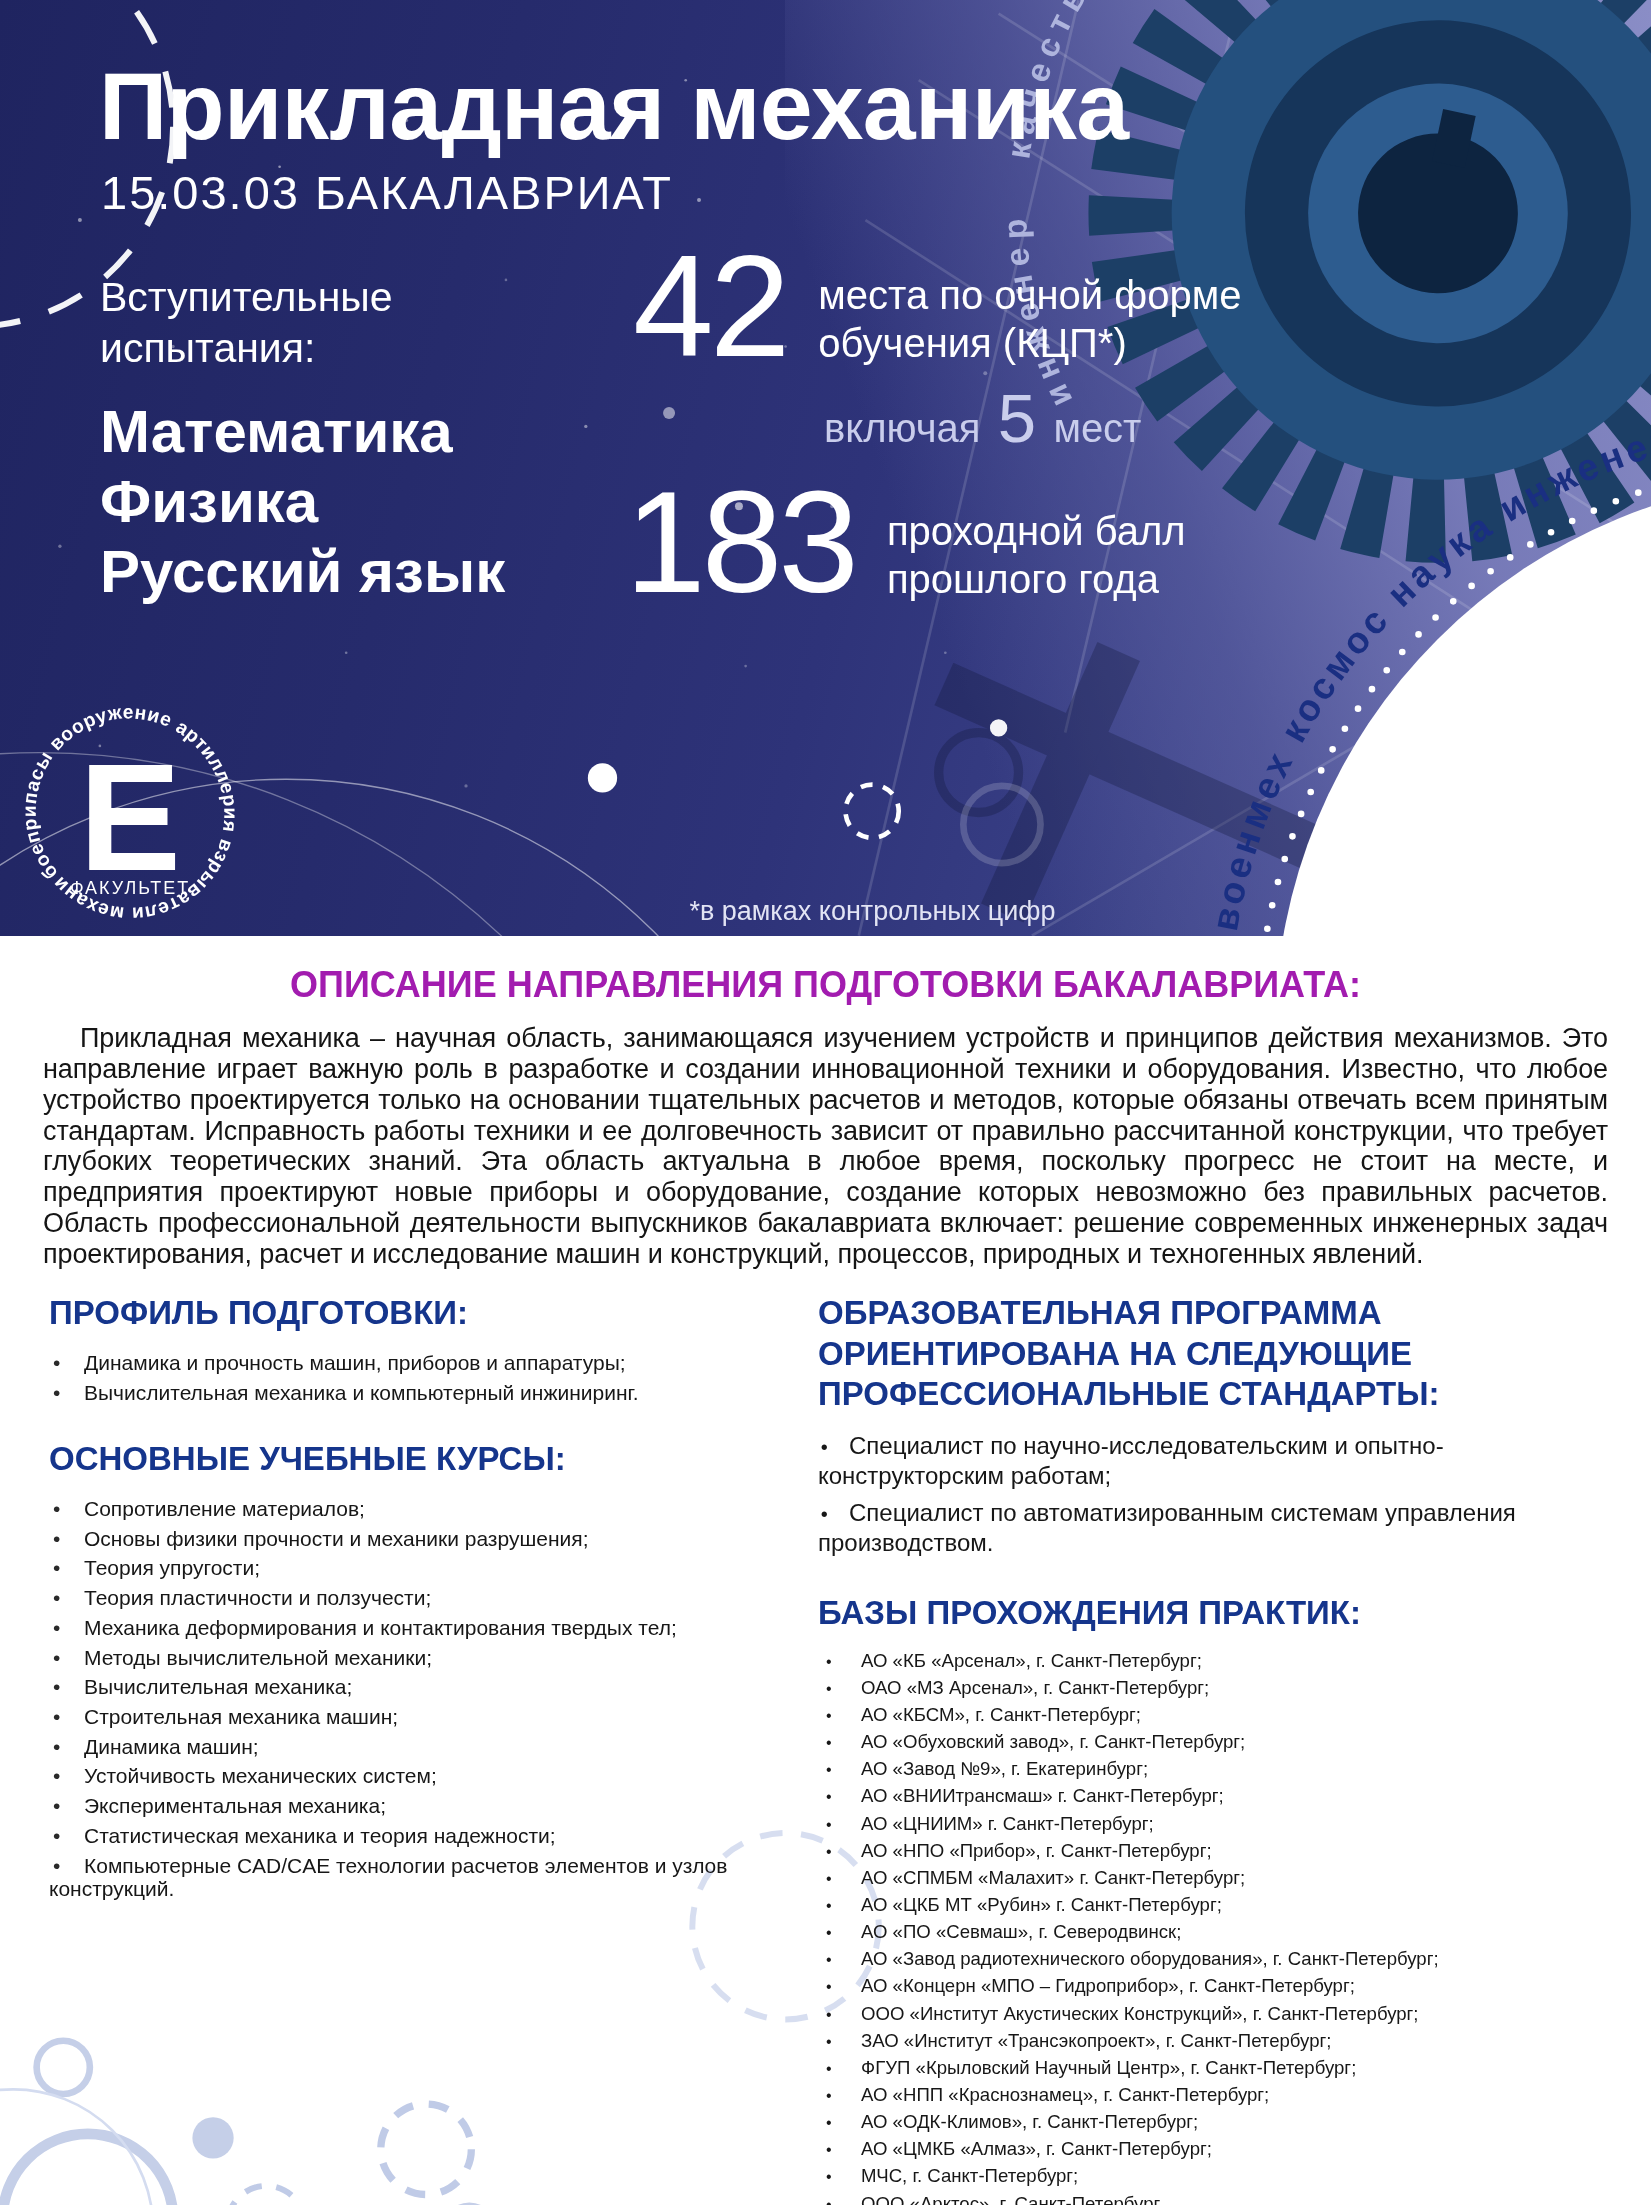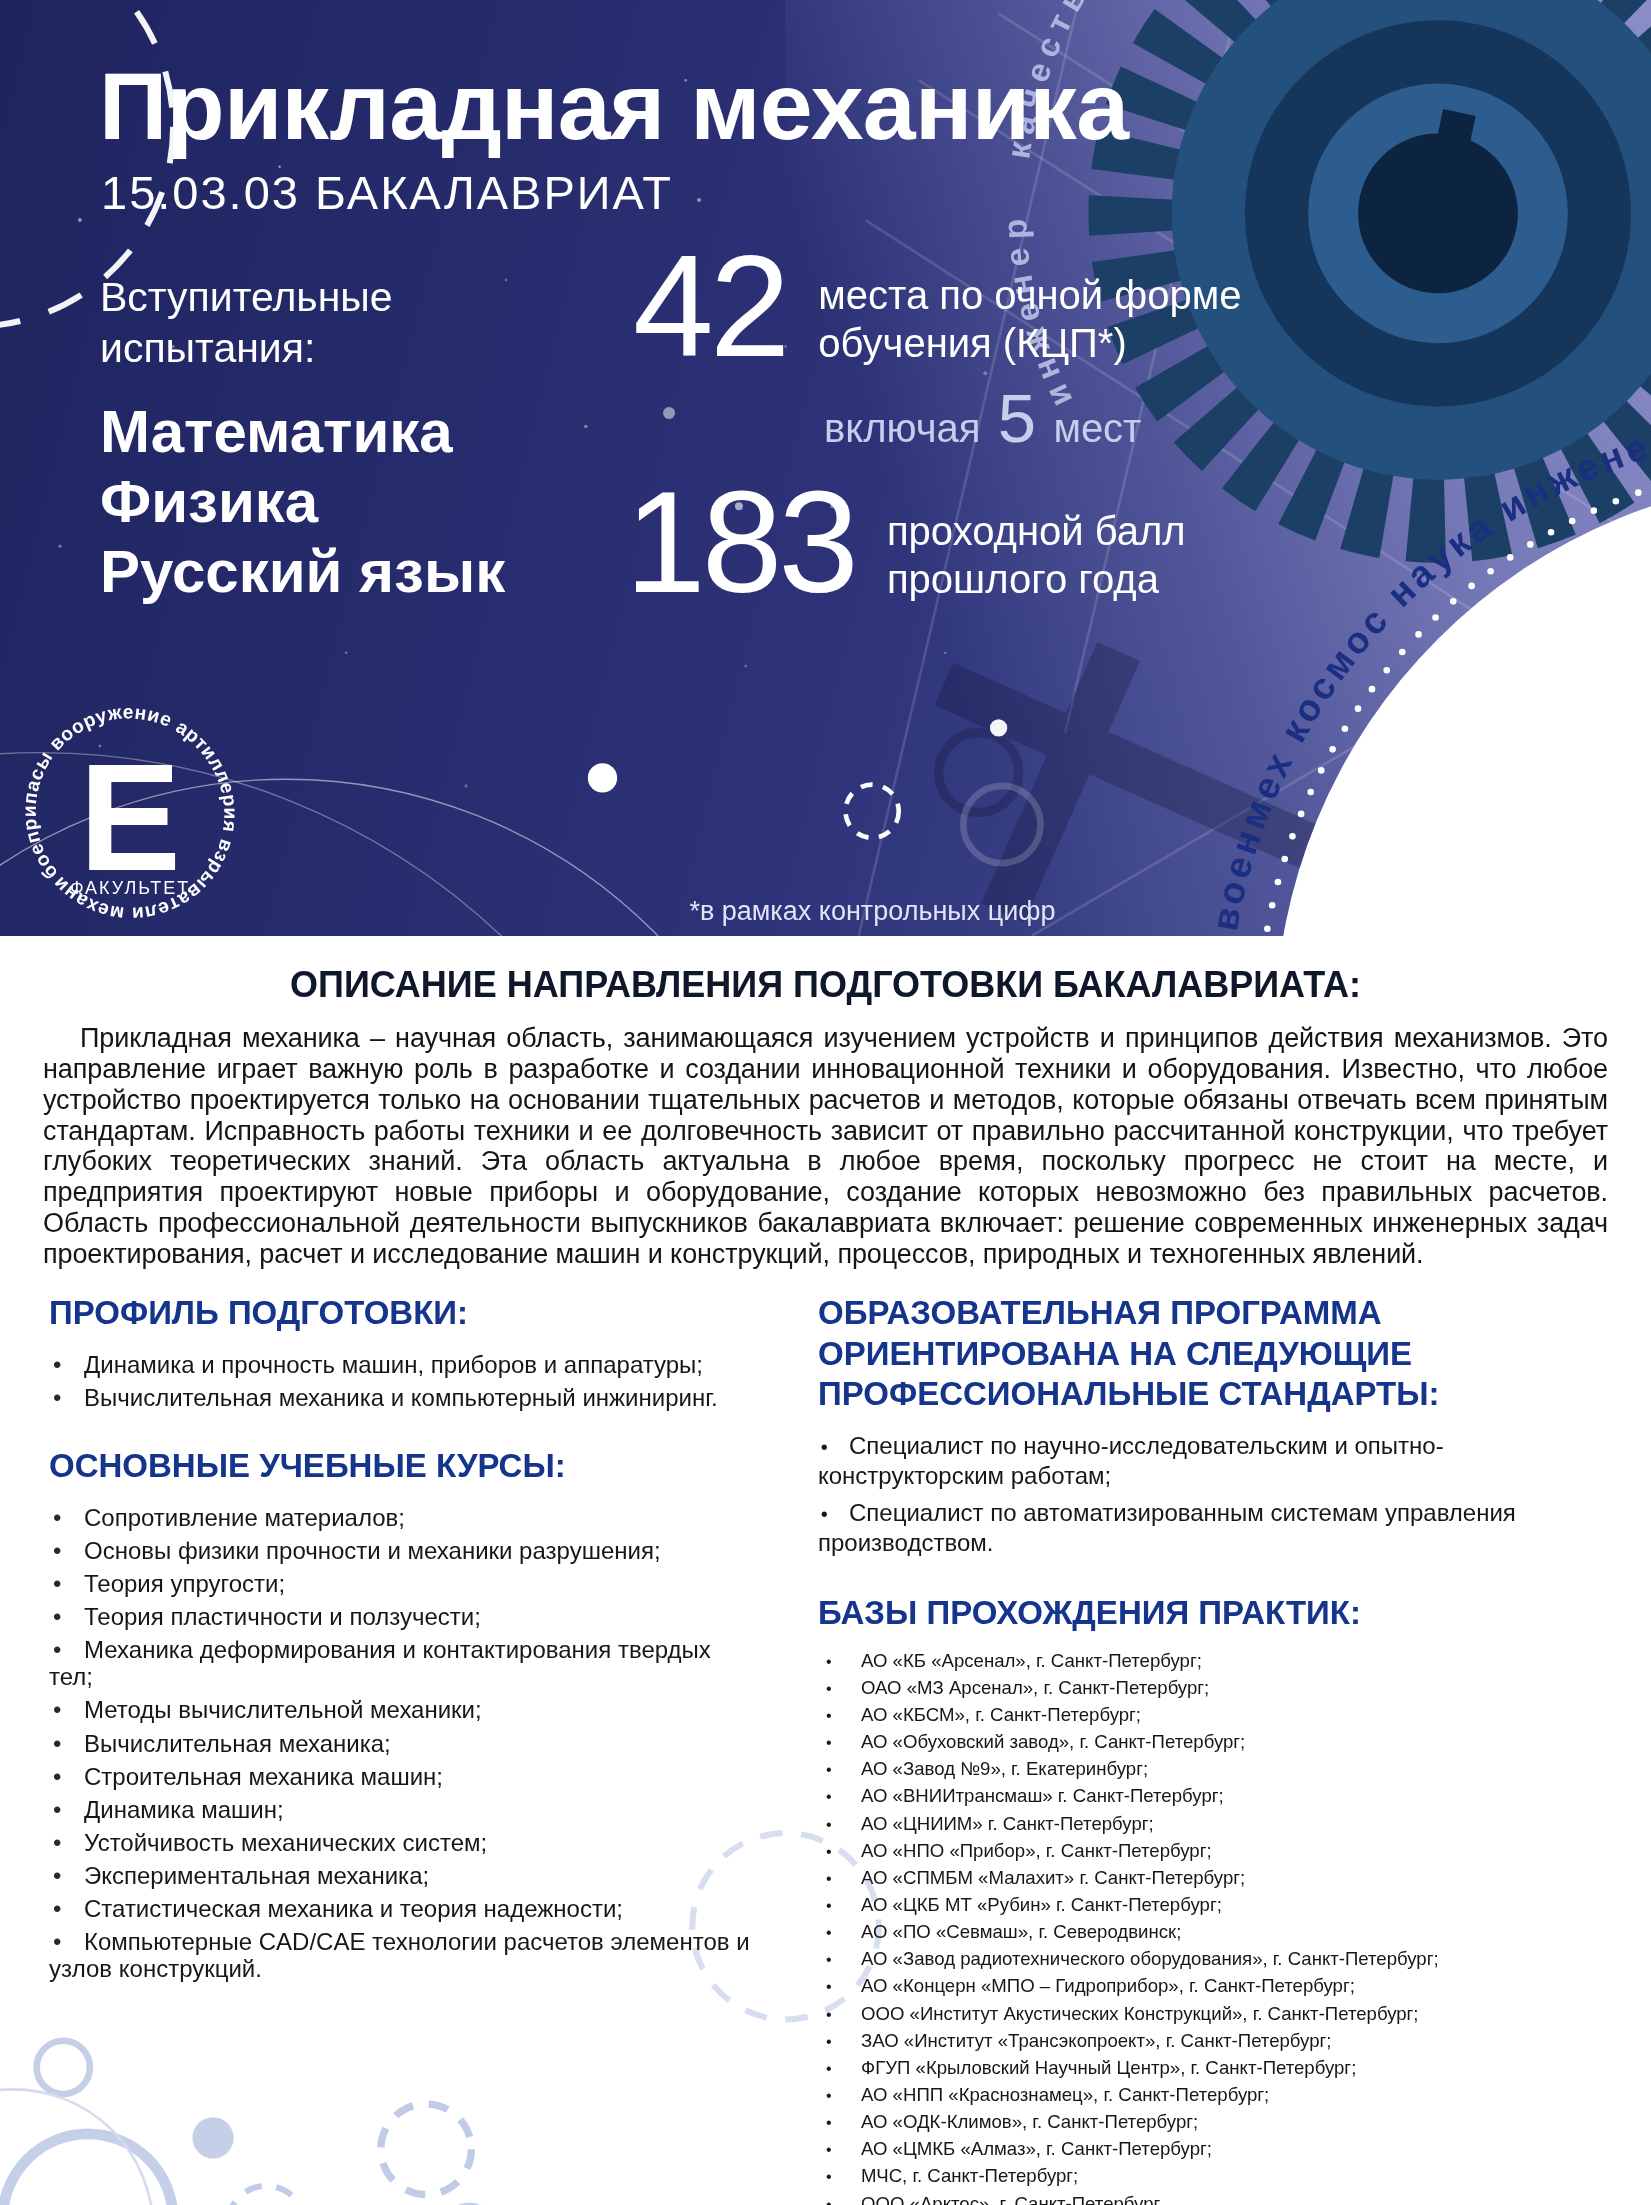--- a/index.html
+++ b/index.html
@@ -36,31 +36,31 @@
             font-size:27px;font-weight:300;color:#e2e4f4;}
 
   .white-circle-svg{position:absolute;left:0;top:0;z-index:6;}
   .university{position:absolute;right:9.3px;top:744px;width:419px;z-index:7;text-align:center;
               color:#1a2f82;font-size:43px;font-weight:800;line-height:1.75;letter-spacing:0;}
 
   
   .content{position:relative;width:1651px;z-index:1;}
   .content-decor{position:absolute;left:0;top:0;z-index:0;}
   .desc-heading{position:relative;z-index:1;margin:28px 40px 0 40px;text-align:center;
-                color:#0f172a;font-size:36px;font-weight:700;letter-spacing:0;}
+                color:#a21caf;font-size:36px;font-weight:700;letter-spacing:0;}
   .para{position:relative;z-index:1;margin:17.3px 43px 0 43px;text-align:justify;text-indent:37px;
         color:#151515;font-size:27px;line-height:1.14;letter-spacing:-0.1px;}
   .columns{position:relative;z-index:1;display:flex;margin:24px 27px 0 49px;gap:57px;align-items:flex-start;}
   .col-left{width:712px;flex:0 0 712px;}
   .col-right{flex:1;min-width:0;}
   h2.sec{color:#15358c;font-size:33px;font-weight:700;margin:0 0 17.3px 0;line-height:1.22;}
   h2.sec.std{width:732px;}
   h2.mt{margin-top:35px;}
   ul.blist{list-style:none;margin:0;padding:0;color:#171717;}
-  ul.blist li{font-size:24px;line-height:1.13;margin-bottom:6px;}
+  ul.blist li{font-size:21px;line-height:1.13;margin-bottom:6px;}
   ul.blist li::before{content:"\2022";display:inline-block;width:35px;padding-left:4px;
                       box-sizing:border-box;color:#2a2a2a;}
   ul.slist{list-style:none;margin:0;padding:0;color:#171717;}
   ul.slist li{font-size:24px;line-height:1.25;margin-bottom:6.7px;}
   ul.slist li::before{content:"\2022";display:inline-block;width:31px;padding-left:2.7px;
                       box-sizing:border-box;font-size:20px;}
   ul.plist{list-style:none;margin:4px 0 0 0;padding:0;color:#171717;}
   ul.plist li{font-size:18.6px;line-height:1.1;margin-bottom:6.7px;}
   ul.plist li::before{content:"\2022";display:inline-block;width:43px;padding-left:8px;
                       box-sizing:border-box;font-size:16px;}

